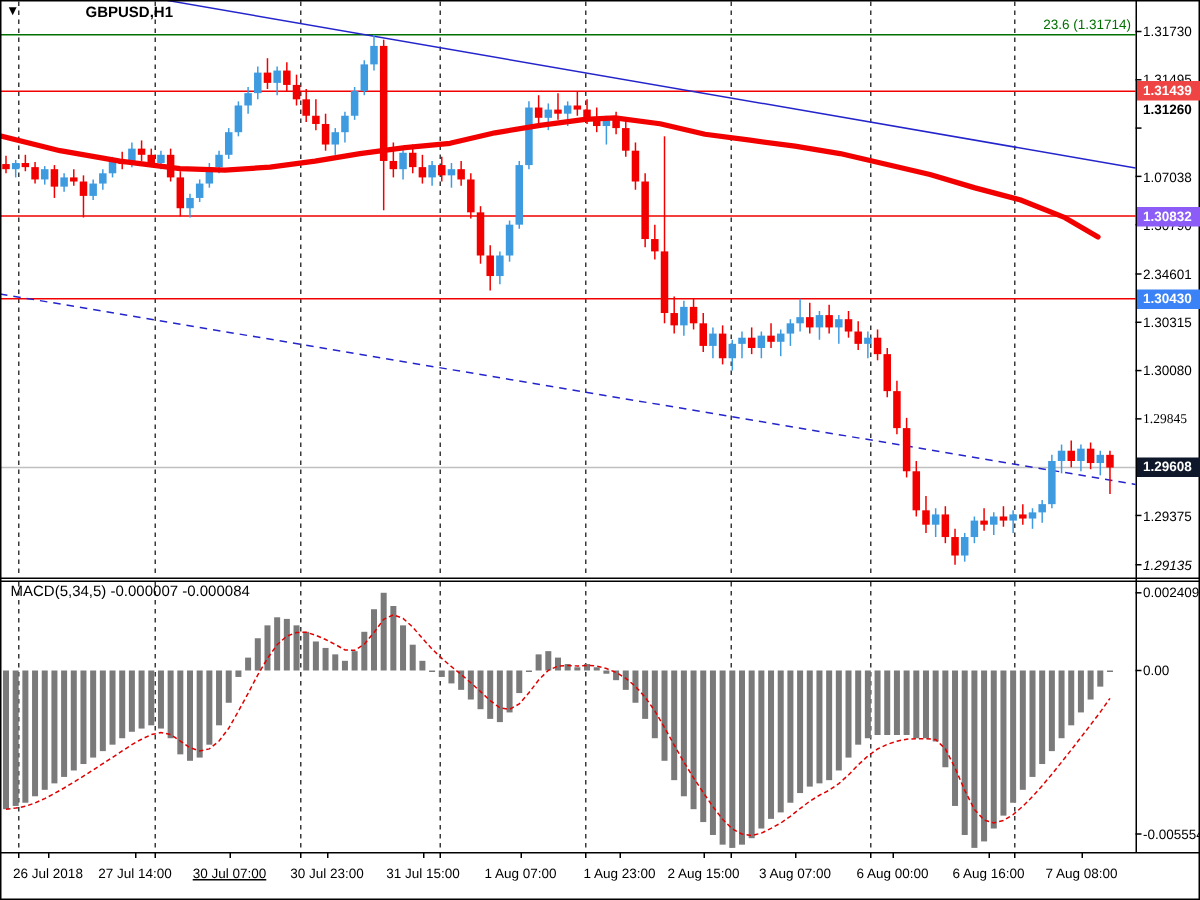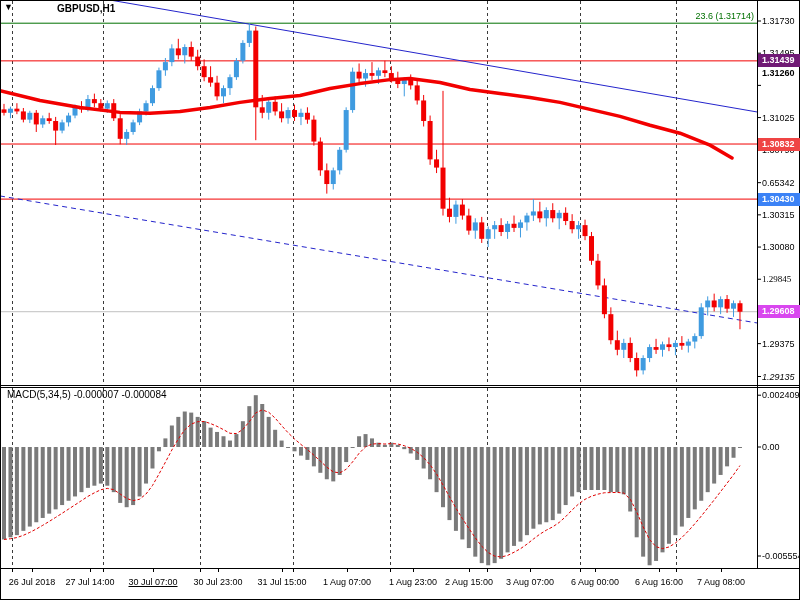--- a/index.html
+++ b/index.html
@@ -434,32 +434,32 @@
       <line x1="676.5" y1="568" x2="676.5" y2="572" stroke="#000000"></line>
     </svg>
   <div id="labels">
     <span id="dropdown-icon">▼</span>
     <span id="symbol-label">GBPUSD,H1</span>
     <span id="macd-label">MACD(5,34,5) -0.000007 -0.000084</span>
     <span id="fib-label">23.6 (1.31714)</span>
   <div class="lbl" style="left: 762px; top: 16px;">1.31730</div>
       <div class="lbl" style="left: 762px; top: 48.195px;">1.31495</div>
       <div class="lbl" style="left: 762px; top: 68px; font-weight: bold;">1.31260</div>
-      <div class="lbl" style="left: 762px; top: 112.585px;">1.31025</div>
+      <div class="lbl" style="left: 762px; top: 112.585px;">1.07038</div>
       <div class="lbl" style="left: 762px; top: 144.78px;">1.30790</div>
-      <div class="lbl" style="left: 762px; top: 177.66px;">0.65342</div>
+      <div class="lbl" style="left: 762px; top: 177.66px;">2.34601</div>
       <div class="lbl" style="left: 762px; top: 209.855px;">1.30315</div>
       <div class="lbl" style="left: 762px; top: 242.05px;">1.30080</div>
       <div class="lbl" style="left: 762px; top: 274.245px; font-family: Liberation Serif, serif;">1.29845</div>
       <div class="lbl" style="left: 762px; top: 338.635px;">1.29375</div>
       <div class="lbl" style="left: 762px; top: 371.515px; font-style: italic;">1.29135</div>
-      <div class="pbox" style="top: 54.367px; background: #701a75; color: rgb(255, 255, 255);">1.31439</div>
-      <div class="pbox" style="top: 137.526px; background: #ef4444; color: rgb(255, 255, 255);">1.30832</div>
+      <div class="pbox" style="top: 54.367px; background: #ef4444; color: rgb(255, 255, 255);">1.31439</div>
+      <div class="pbox" style="top: 137.526px; background: #8b5cf6; color: rgb(255, 255, 255);">1.30832</div>
       <div class="pbox" style="top: 192.6px; background: #3b82f6; color: rgb(255, 255, 255);">1.30430</div>
-      <div class="pbox" style="top: 305.214px; background: #d946ef; color: rgb(255, 255, 255);">1.29608</div>
+      <div class="pbox" style="top: 305.214px; background: #0f172a; color: rgb(255, 255, 255);">1.29608</div>
       <div class="lbl" style="left: 762px; top: 390.207px;">0.002409</div>
       <div class="lbl" style="left: 762px; top: 442px;">0.00</div>
       <div class="lbl" style="left: 762px; top: 551px;">-0.005554</div>
       <div class="dlbl" style="left: -4px;">26 Jul 2018</div>
       <div class="dlbl" style="left: 54px;">27 Jul 14:00</div>
       <div class="dlbl" style="left: 117px; text-decoration: underline;">30 Jul 07:00</div>
       <div class="dlbl" style="left: 182px;">30 Jul 23:00</div>
       <div class="dlbl" style="left: 246px;">31 Jul 15:00</div>
       <div class="dlbl" style="left: 311px;">1 Aug 07:00</div>
       <div class="dlbl" style="left: 377px;">1 Aug 23:00</div>

